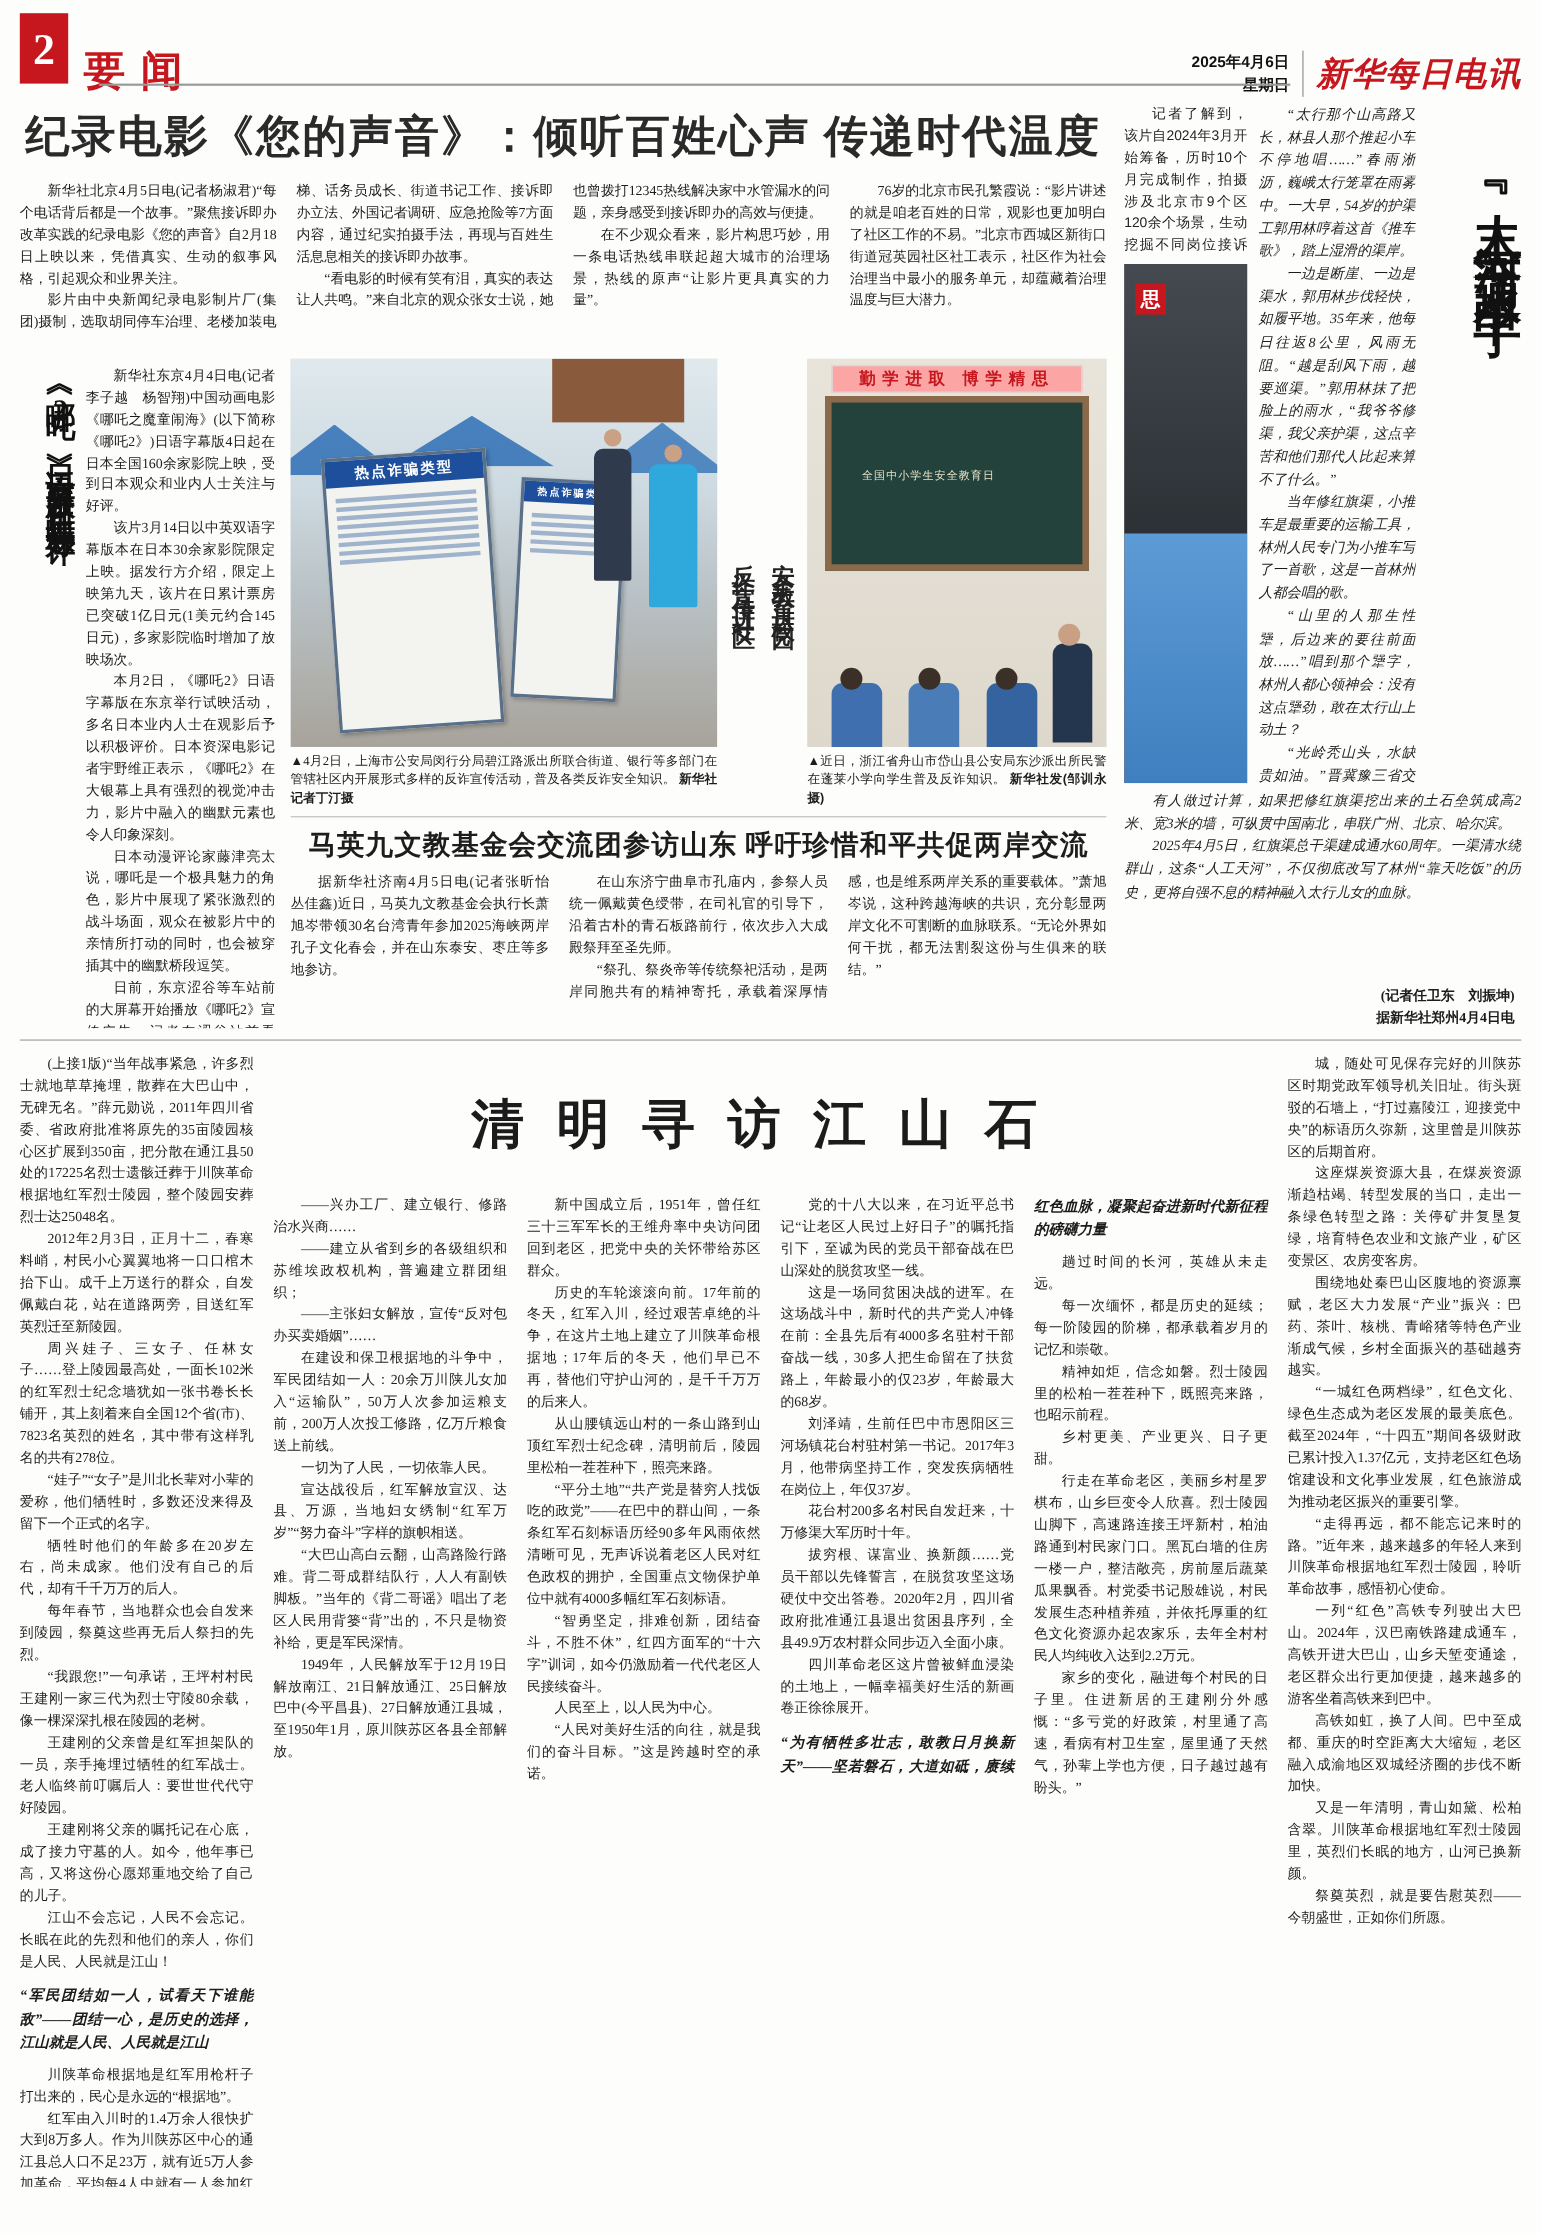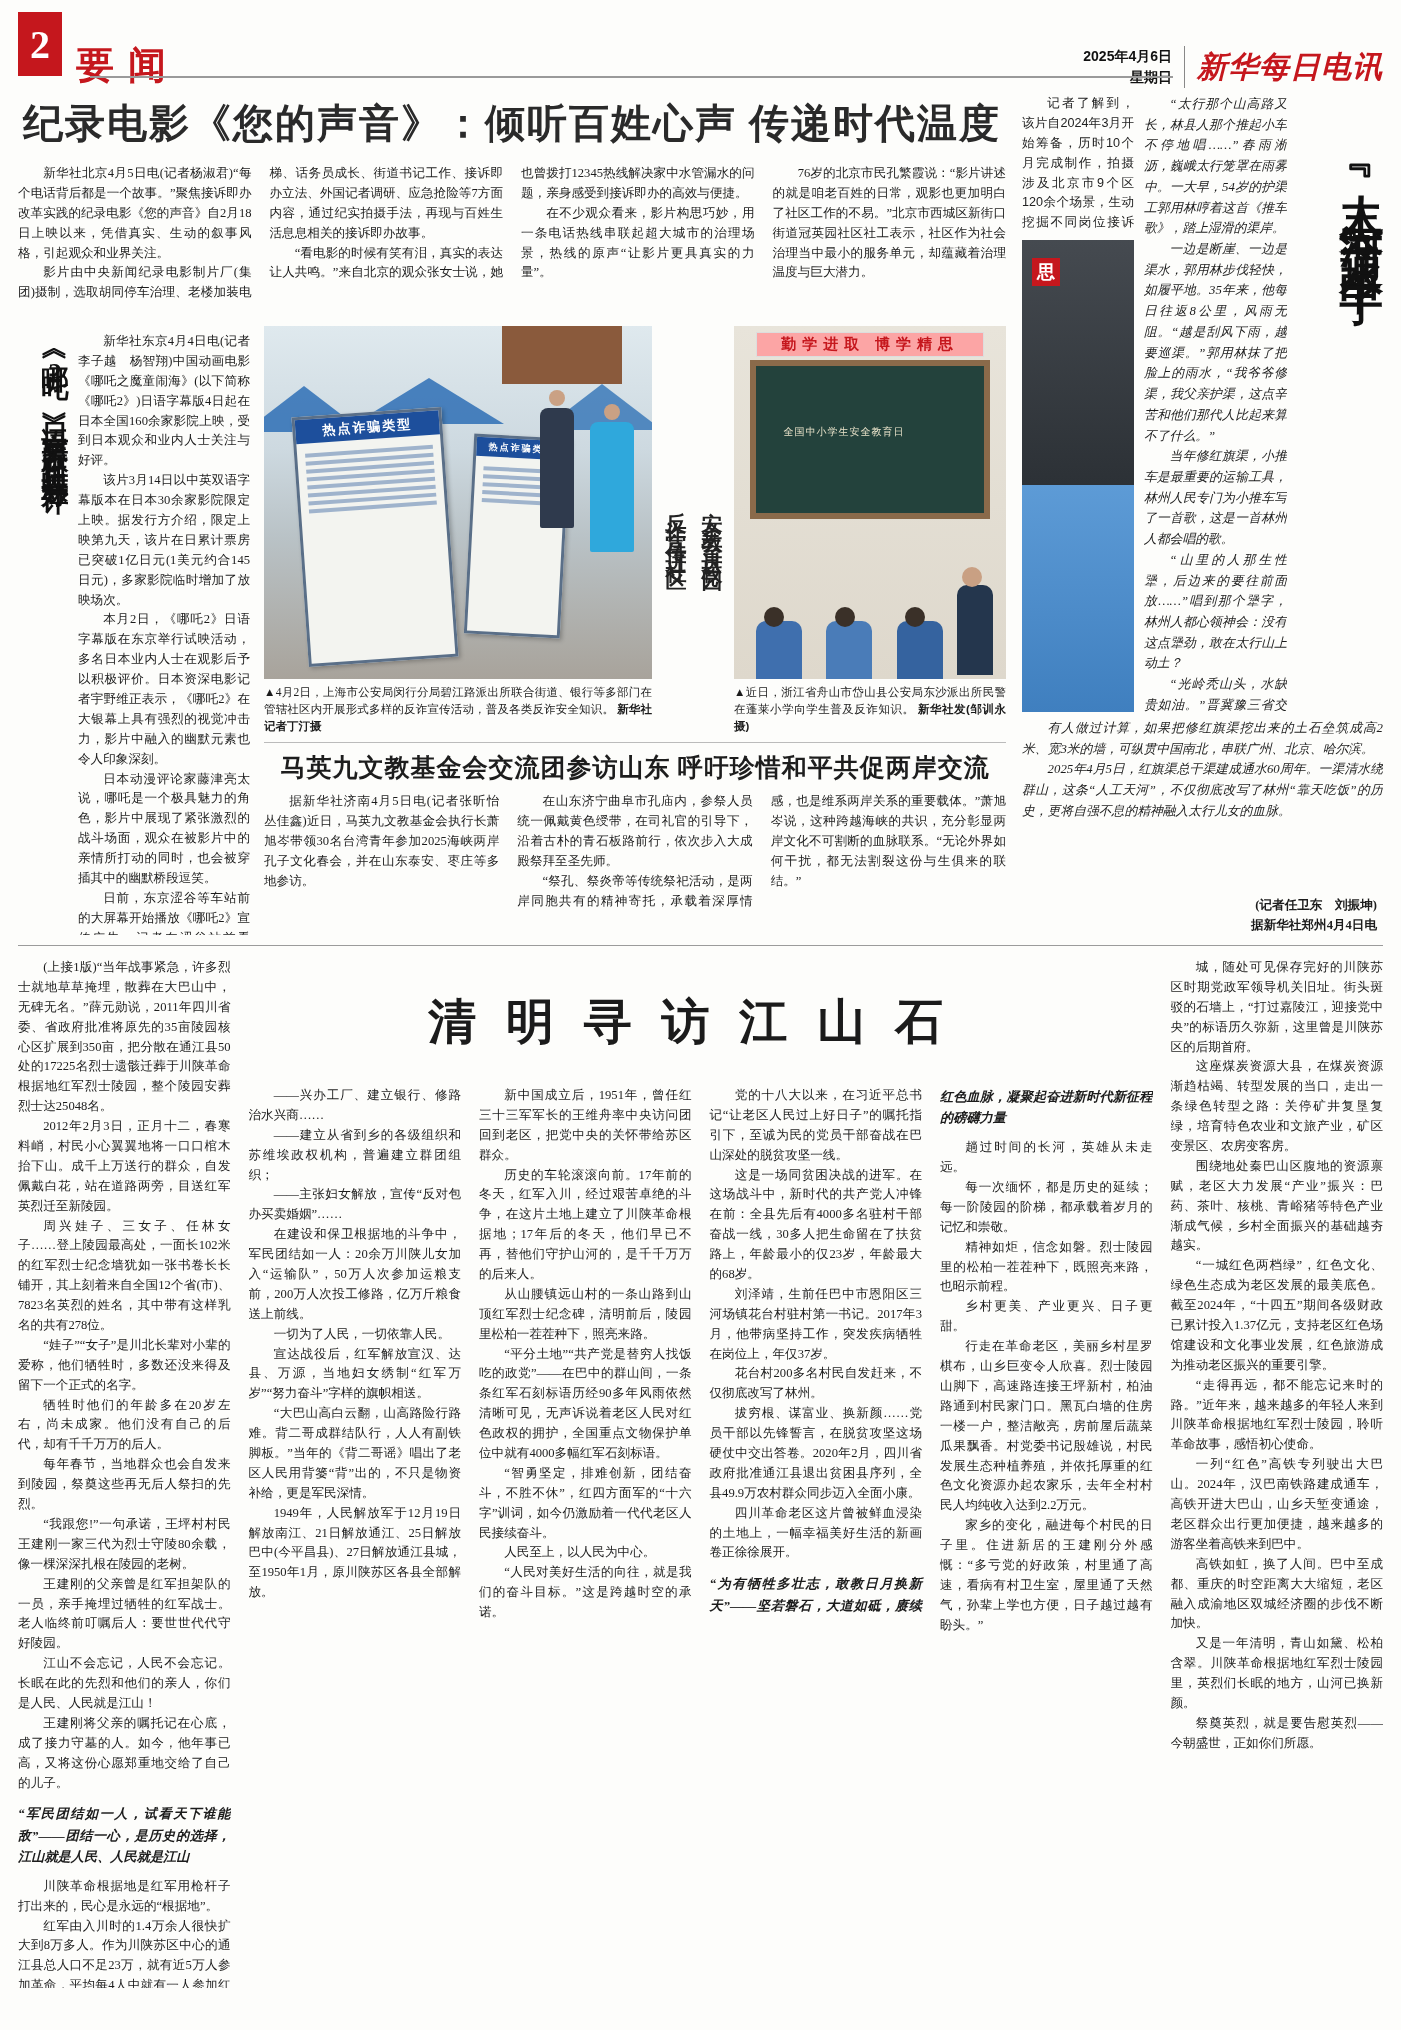--- a/index.html
+++ b/index.html
@@ -259,22 +259,22 @@
     <div class="b-col1">
       <div>
           <p class="para">(上接1版)“当年战事紧急，许多烈士就地草草掩埋，散葬在大巴山中，无碑无名。”薛元勋说，2011年四川省委、省政府批准将原先的35亩陵园核心区扩展到350亩，把分散在通江县50处的17225名烈士遗骸迁葬于川陕革命根据地红军烈士陵园，整个陵园安葬烈士达25048名。</p>
           <p class="para">2012年2月3日，正月十二，春寒料峭，村民小心翼翼地将一口口棺木抬下山。成千上万送行的群众，自发佩戴白花，站在道路两旁，目送红军英烈迁至新陵园。</p>
           <p class="para">周兴娃子、三女子、任林女子……登上陵园最高处，一面长102米的红军烈士纪念墙犹如一张书卷长长铺开，其上刻着来自全国12个省(市)、7823名英烈的姓名，其中带有这样乳名的共有278位。</p>
           <p class="para">“娃子”“女子”是川北长辈对小辈的爱称，他们牺牲时，多数还没来得及留下一个正式的名字。</p>
           <p class="para">牺牲时他们的年龄多在20岁左右，尚未成家。他们没有自己的后代，却有千千万万的后人。</p>
           <p class="para">每年春节，当地群众也会自发来到陵园，祭奠这些再无后人祭扫的先烈。</p>
           <p class="para">“我跟您!”一句承诺，王坪村村民王建刚一家三代为烈士守陵80余载，像一棵深深扎根在陵园的老树。</p>
           <p class="para">王建刚的父亲曾是红军担架队的一员，亲手掩埋过牺牲的红军战士。老人临终前叮嘱后人：要世世代代守好陵园。</p>
+          <p class="para">王建刚将父亲的嘱托记在心底，成了接力守墓的人。如今，他年事已高，又将这份心愿郑重地交给了自己的儿子。</p>
           <p class="para">江山不会忘记，人民不会忘记。长眠在此的先烈和他们的亲人，你们是人民、人民就是江山！</p>
-          <p class="para">王建刚将父亲的嘱托记在心底，成了接力守墓的人。如今，他年事已高，又将这份心愿郑重地交给了自己的儿子。</p>
         </div>
       <div class="subhead">“军民团结如一人，试看天下谁能敌”——团结一心，是历史的选择，江山就是人民、人民就是江山</div>
       <div>
           <p class="para">川陕革命根据地是红军用枪杆子打出来的，民心是永远的“根据地”。</p>
           <p class="para">红军由入川时的1.4万余人很快扩大到8万多人。作为川陕苏区中心的通江县总人口不足23万，就有近5万人参加革命，平均每4人中就有一人参加红军。</p>
         </div>
     </div>
 
     <div class="b-headline">
       <span>清明寻访江山石</span>
@@ -293,21 +293,21 @@
           <p class="para">新中国成立后，1951年，曾任红三十三军军长的王维舟率中央访问团回到老区，把党中央的关怀带给苏区群众。</p>
           <p class="para">历史的车轮滚滚向前。17年前的冬天，红军入川，经过艰苦卓绝的斗争，在这片土地上建立了川陕革命根据地；17年后的冬天，他们早已不再，替他们守护山河的，是千千万万的后来人。</p>
           <p class="para">从山腰镇远山村的一条山路到山顶红军烈士纪念碑，清明前后，陵园里松柏一茬茬种下，照亮来路。</p>
           <p class="para">“平分土地”“共产党是替穷人找饭吃的政党”——在巴中的群山间，一条条红军石刻标语历经90多年风雨依然清晰可见，无声诉说着老区人民对红色政权的拥护，全国重点文物保护单位中就有4000多幅红军石刻标语。</p>
           <p class="para">“智勇坚定，排难创新，团结奋斗，不胜不休”，红四方面军的“十六字”训词，如今仍激励着一代代老区人民接续奋斗。</p>
           <p class="para">人民至上，以人民为中心。</p>
           <p class="para">“人民对美好生活的向往，就是我们的奋斗目标。”这是跨越时空的承诺。</p>
           <p class="para">党的十八大以来，在习近平总书记“让老区人民过上好日子”的嘱托指引下，至诚为民的党员干部奋战在巴山深处的脱贫攻坚一线。</p>
           <p class="para">这是一场同贫困决战的进军。在这场战斗中，新时代的共产党人冲锋在前：全县先后有4000多名驻村干部奋战一线，30多人把生命留在了扶贫路上，年龄最小的仅23岁，年龄最大的68岁。</p>
           <p class="para">刘泽靖，生前任巴中市恩阳区三河场镇花台村驻村第一书记。2017年3月，他带病坚持工作，突发疾病牺牲在岗位上，年仅37岁。</p>
-          <p class="para">花台村200多名村民自发赶来，不仅彻底改写了林州。</p>
+          <p class="para">花台村200多名村民自发赶来，十万修渠大军历时十年。</p>
           <p class="para">拔穷根、谋富业、换新颜……党员干部以先锋誓言，在脱贫攻坚这场硬仗中交出答卷。2020年2月，四川省政府批准通江县退出贫困县序列，全县49.9万农村群众同步迈入全面小康。</p>
           <p class="para">四川革命老区这片曾被鲜血浸染的土地上，一幅幸福美好生活的新画卷正徐徐展开。</p>
         </div>
       <div class="subhead">“为有牺牲多壮志，敢教日月换新天”——坚若磐石，大道如砥，赓续红色血脉，凝聚起奋进新时代新征程的磅礴力量</div>
       <div>
           <p class="para">趟过时间的长河，英雄从未走远。</p>
           <p class="para">每一次缅怀，都是历史的延续；每一阶陵园的阶梯，都承载着岁月的记忆和崇敬。</p>
           <p class="para">精神如炬，信念如磐。烈士陵园里的松柏一茬茬种下，既照亮来路，也昭示前程。</p>
           <p class="para">乡村更美、产业更兴、日子更甜。</p>
           <p class="para">行走在革命老区，美丽乡村星罗棋布，山乡巨变令人欣喜。烈士陵园山脚下，高速路连接王坪新村，柏油路通到村民家门口。黑瓦白墙的住房一楼一户，整洁敞亮，房前屋后蔬菜瓜果飘香。村党委书记殷雄说，村民发展生态种植养殖，并依托厚重的红色文化资源办起农家乐，去年全村村民人均纯收入达到2.2万元。</p>

